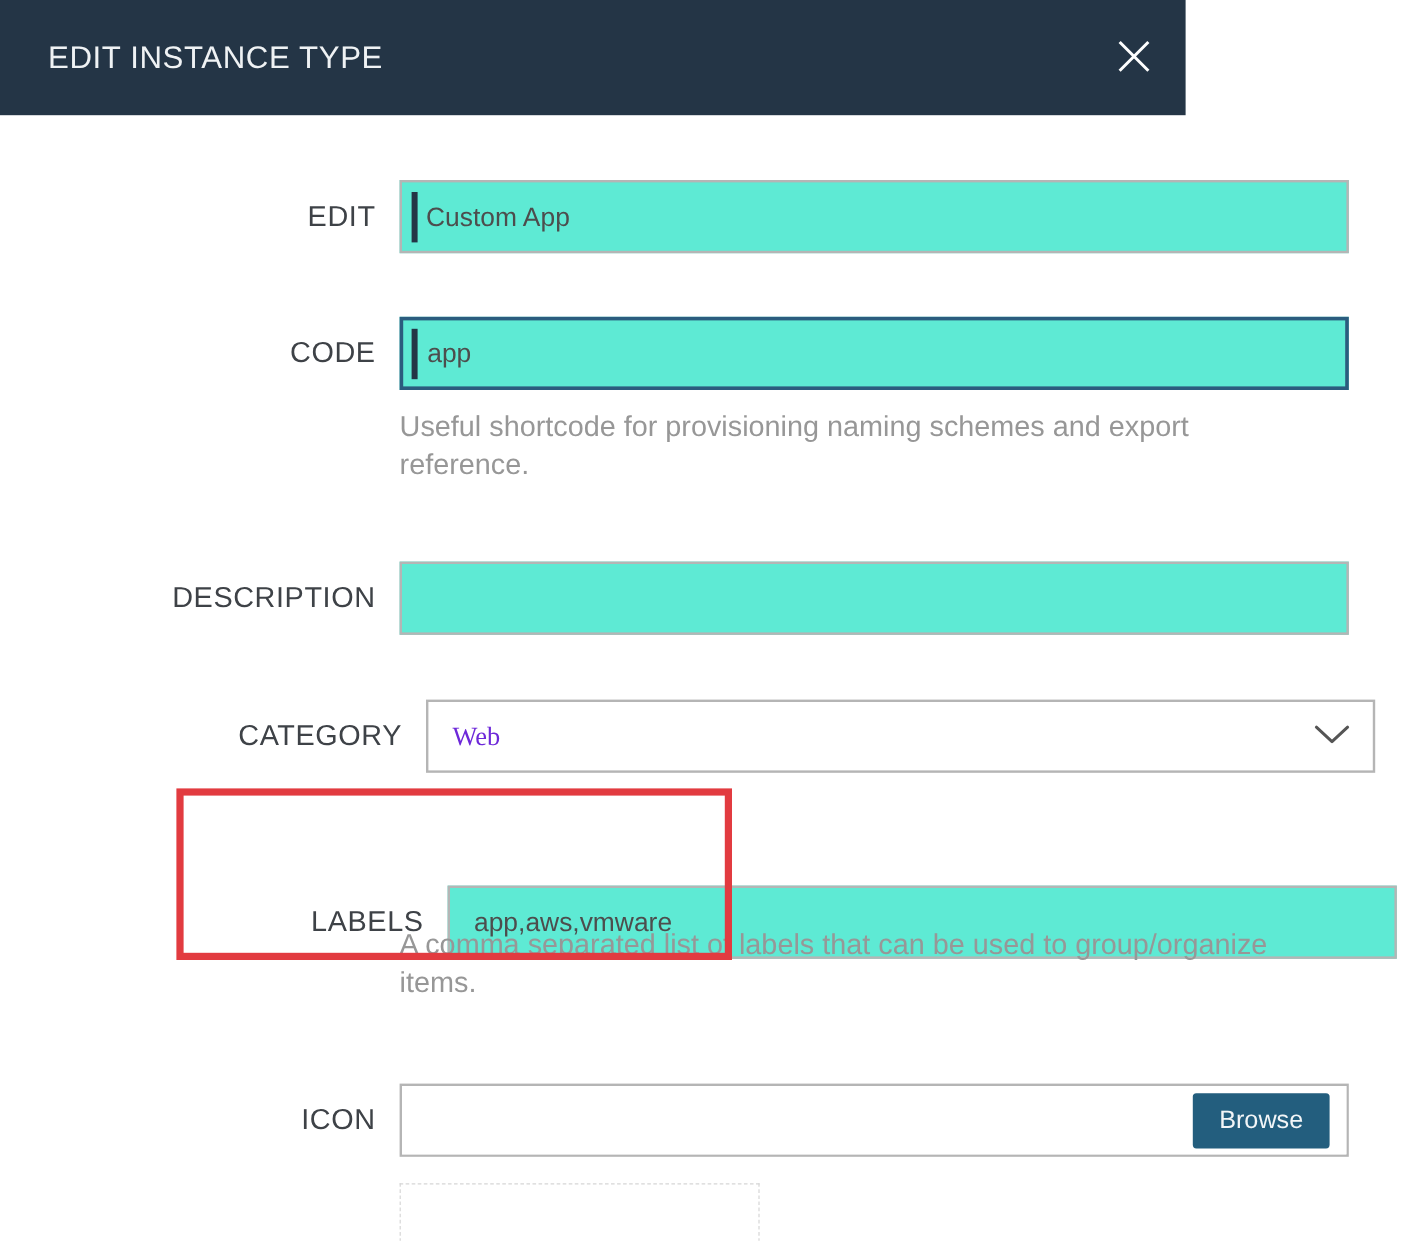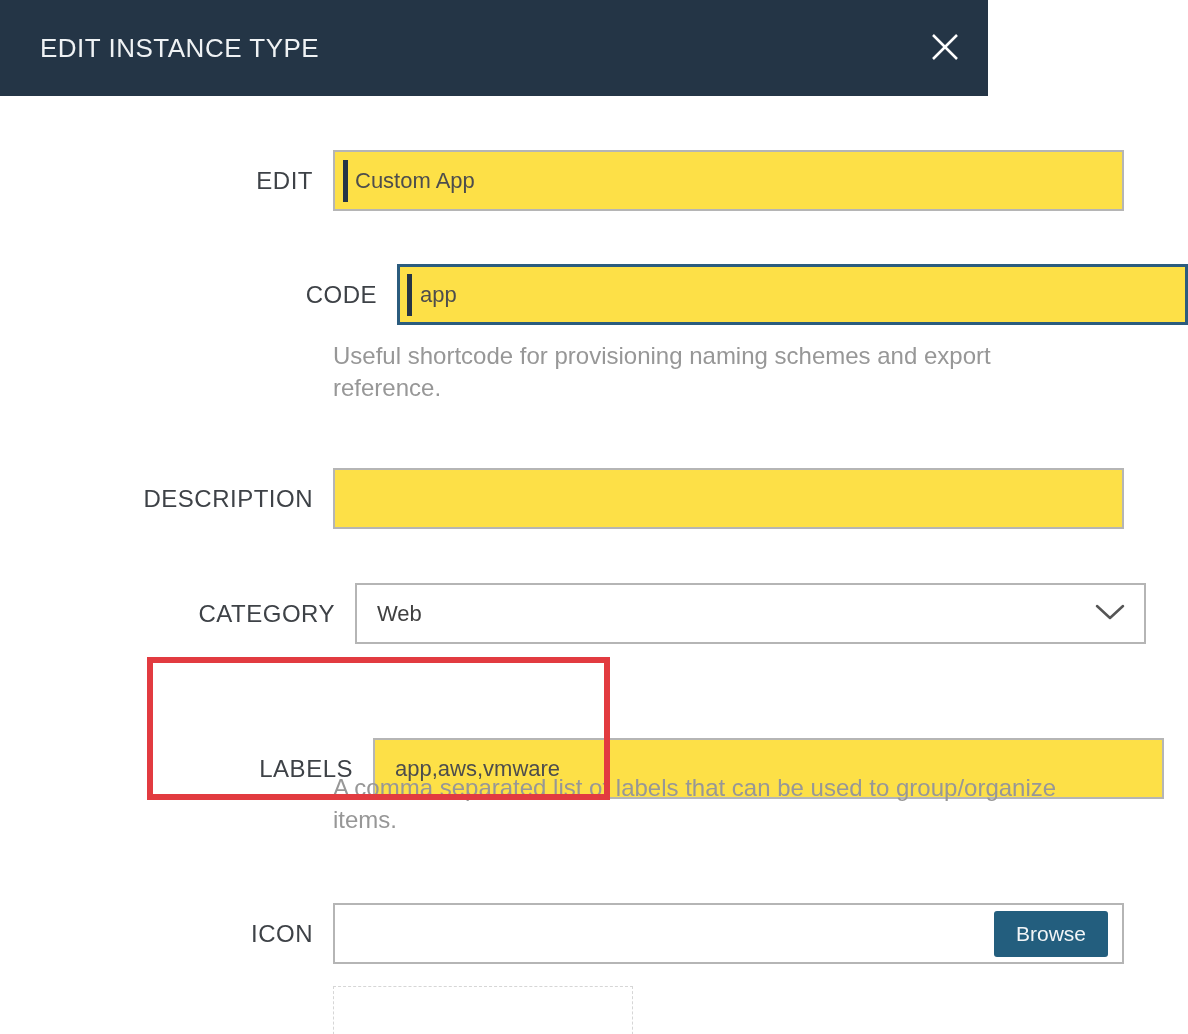--- a/index.html
+++ b/index.html
@@ -40,53 +40,53 @@
     width: 313px; text-align: right;
     font-size: 24px; color: #3e4247; letter-spacing: 0.5px;
     flex: none;
   }
   .input-wrap {
     position: relative; margin-left: 20px;
     width: 791px; height: 61px; flex: none;
   }
   .text-input {
     width: 100%; height: 100%;
-    border: 2px solid #b5b5b5; background: #fde047;
+    border: 2px solid #b5b5b5; background: #5eead4;
     font-family: "Liberation Sans", sans-serif;
     font-size: 22px; color: #4d4d4d;
     padding: 0 18px 0 20px; outline: none;
   }
   .text-input.focused { border: 3px solid #2b5c7e; }
   .accent-bar {
     position: absolute; left: 10px; top: 50%;
     transform: translateY(-50%);
     width: 5px; height: 42px;
     background: #243546;
   }
   .row-name        { top: 150px; }
-  .row-code        { top: 264px; justify-content: flex-end; }
+  .row-code        { top: 264px; }
   .row-description { top: 468px; }
   .row-category    { top: 583px; margin-left: 22px; }
   .row-labels      { top: 738px; padding-left: 40px; }
   .row-icon        { top: 903px; }
 
   .help-text {
     position: absolute; left: 333px; width: 770px;
     font-size: 24px; line-height: 32px; color: #979797;
   }
   .help-code   { top: 340px; }
   .help-labels { top: 772px; }
 
   
   .select-box {
     width: 100%; height: 100%;
     border: 2px solid #b5b5b5; background: #fff;
     display: flex; align-items: center;
     padding: 0 20px; cursor: pointer;
-    font-size: 22px; color: #404040;
+    font-size: 22px; color: #6d28d9; font-family: Liberation Serif, serif;
   }
   .select-box .chevron { position: absolute; right: 20px; top: 50%; transform: translateY(-50%); }
 
   
   .icon-input-wrap { border: 2px solid #b5b5b5; background: #fff; }
   .icon-input {
     width: 100%; height: 100%; border: none; outline: none;
     font-family: "Liberation Sans", sans-serif;
     font-size: 22px; color: #4d4d4d; padding: 0 120px 0 20px;
   }

